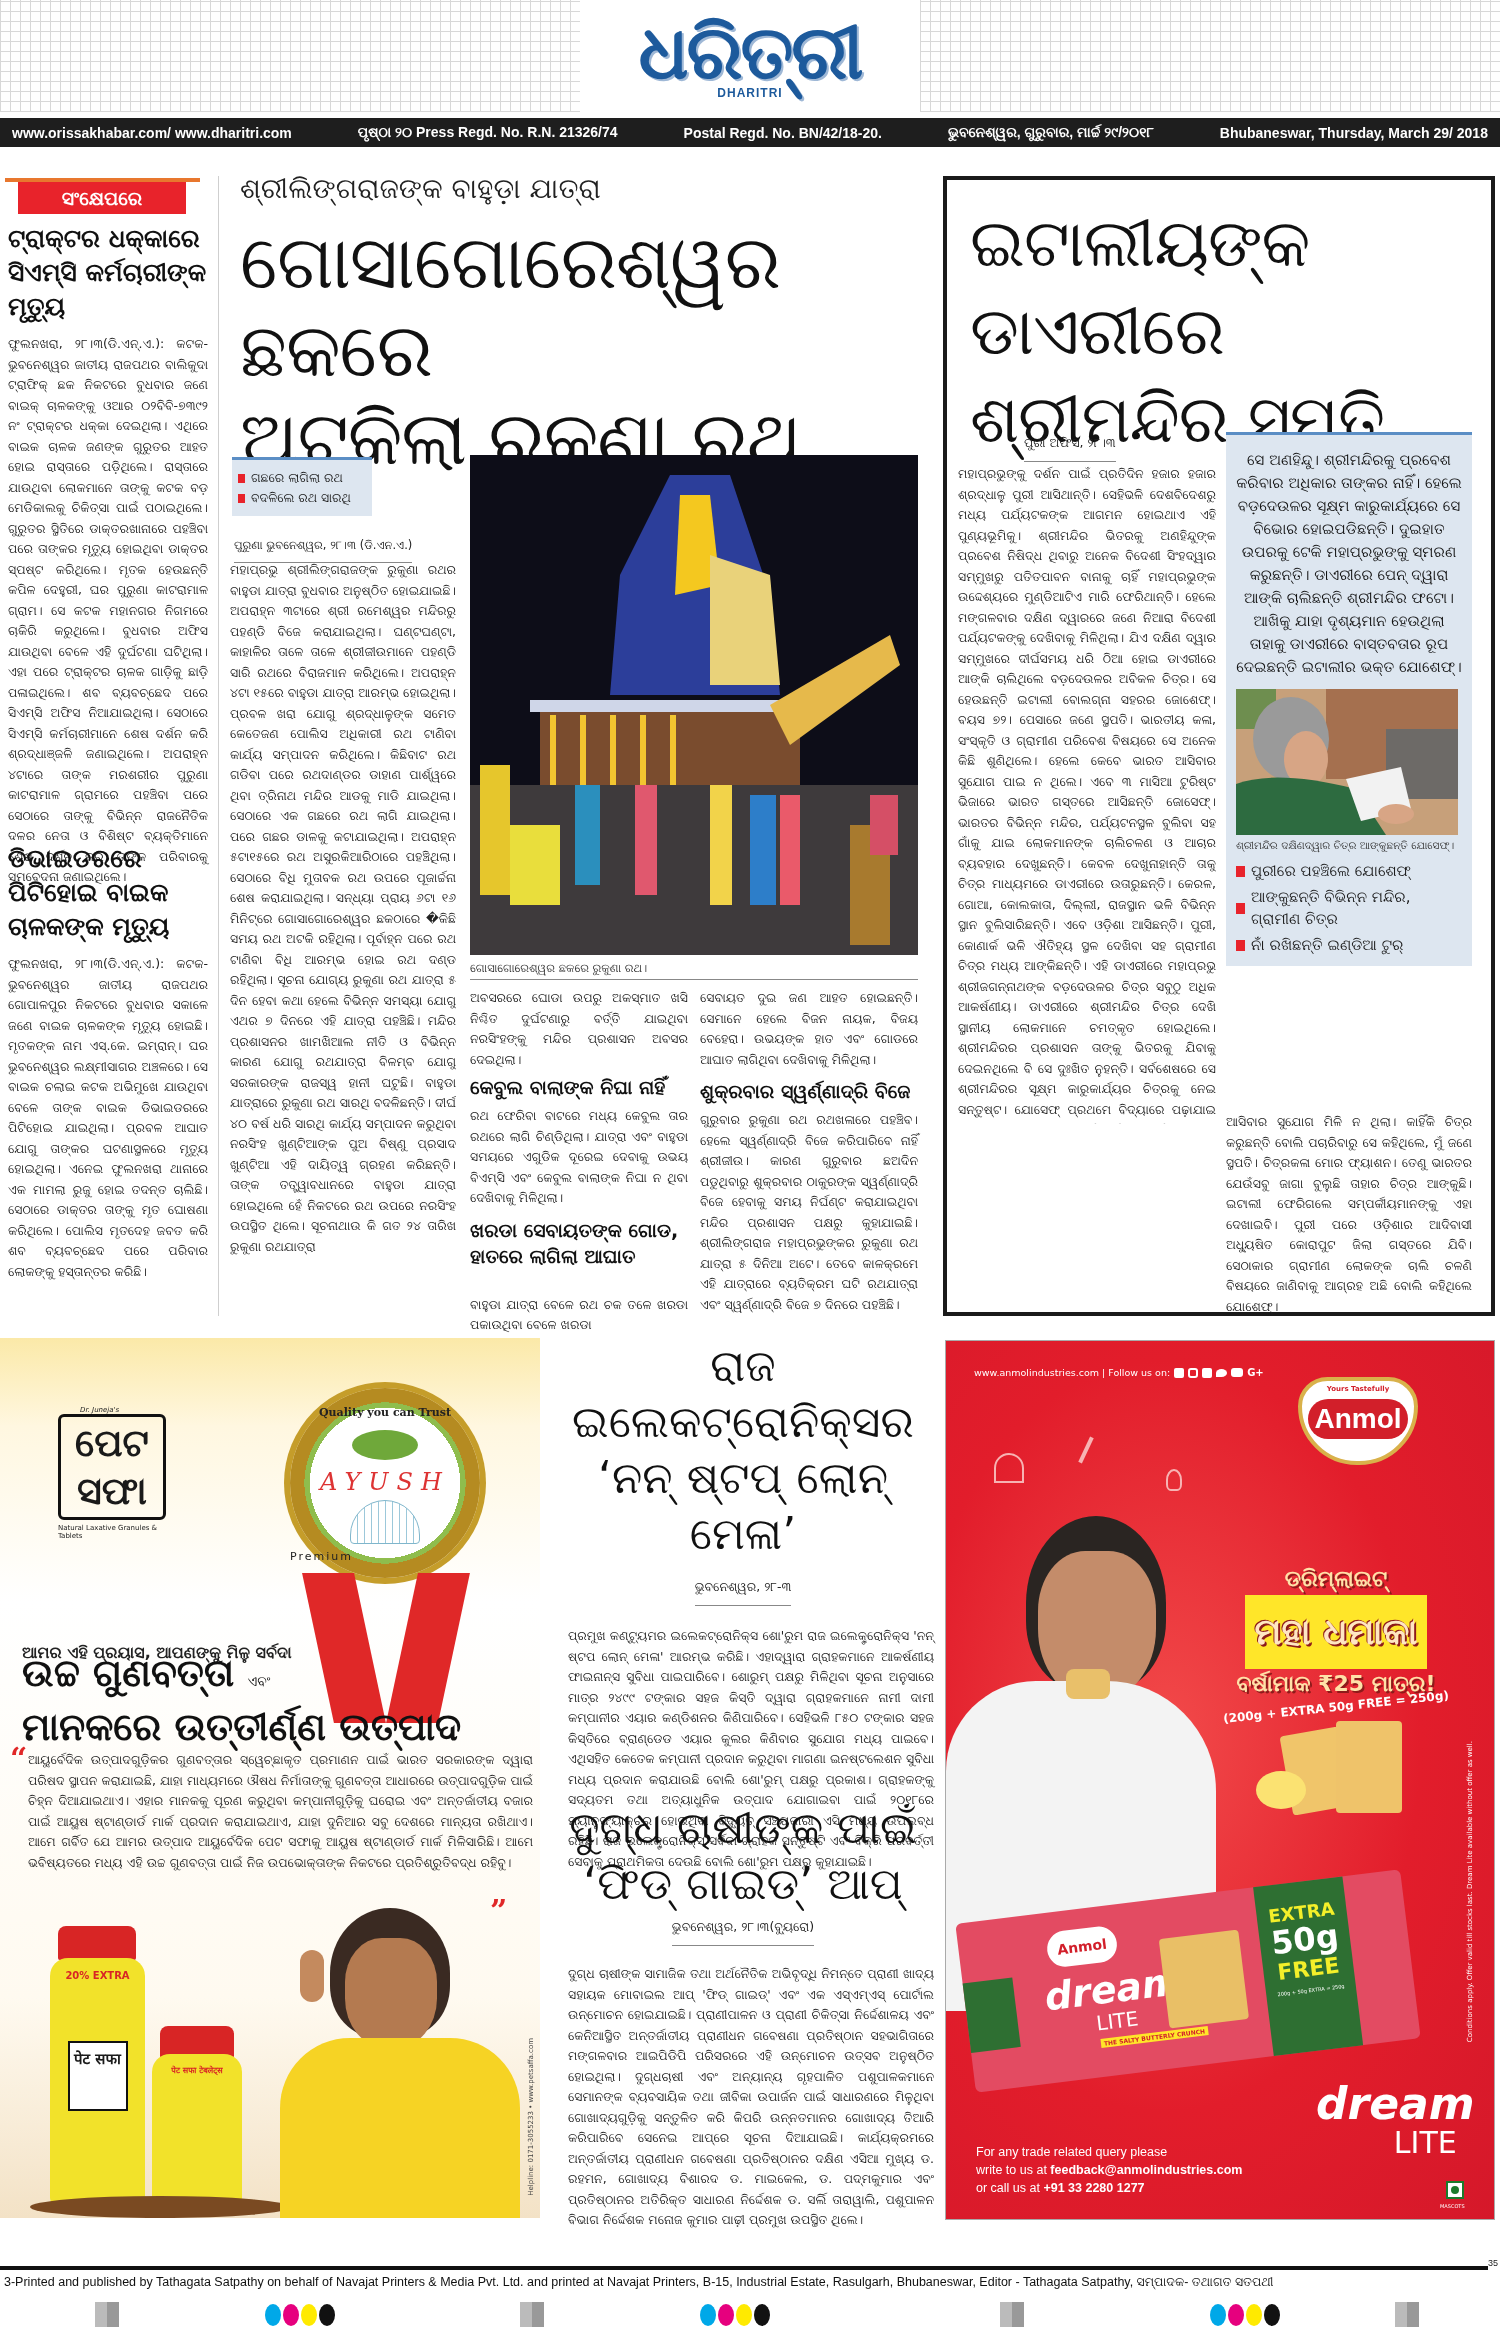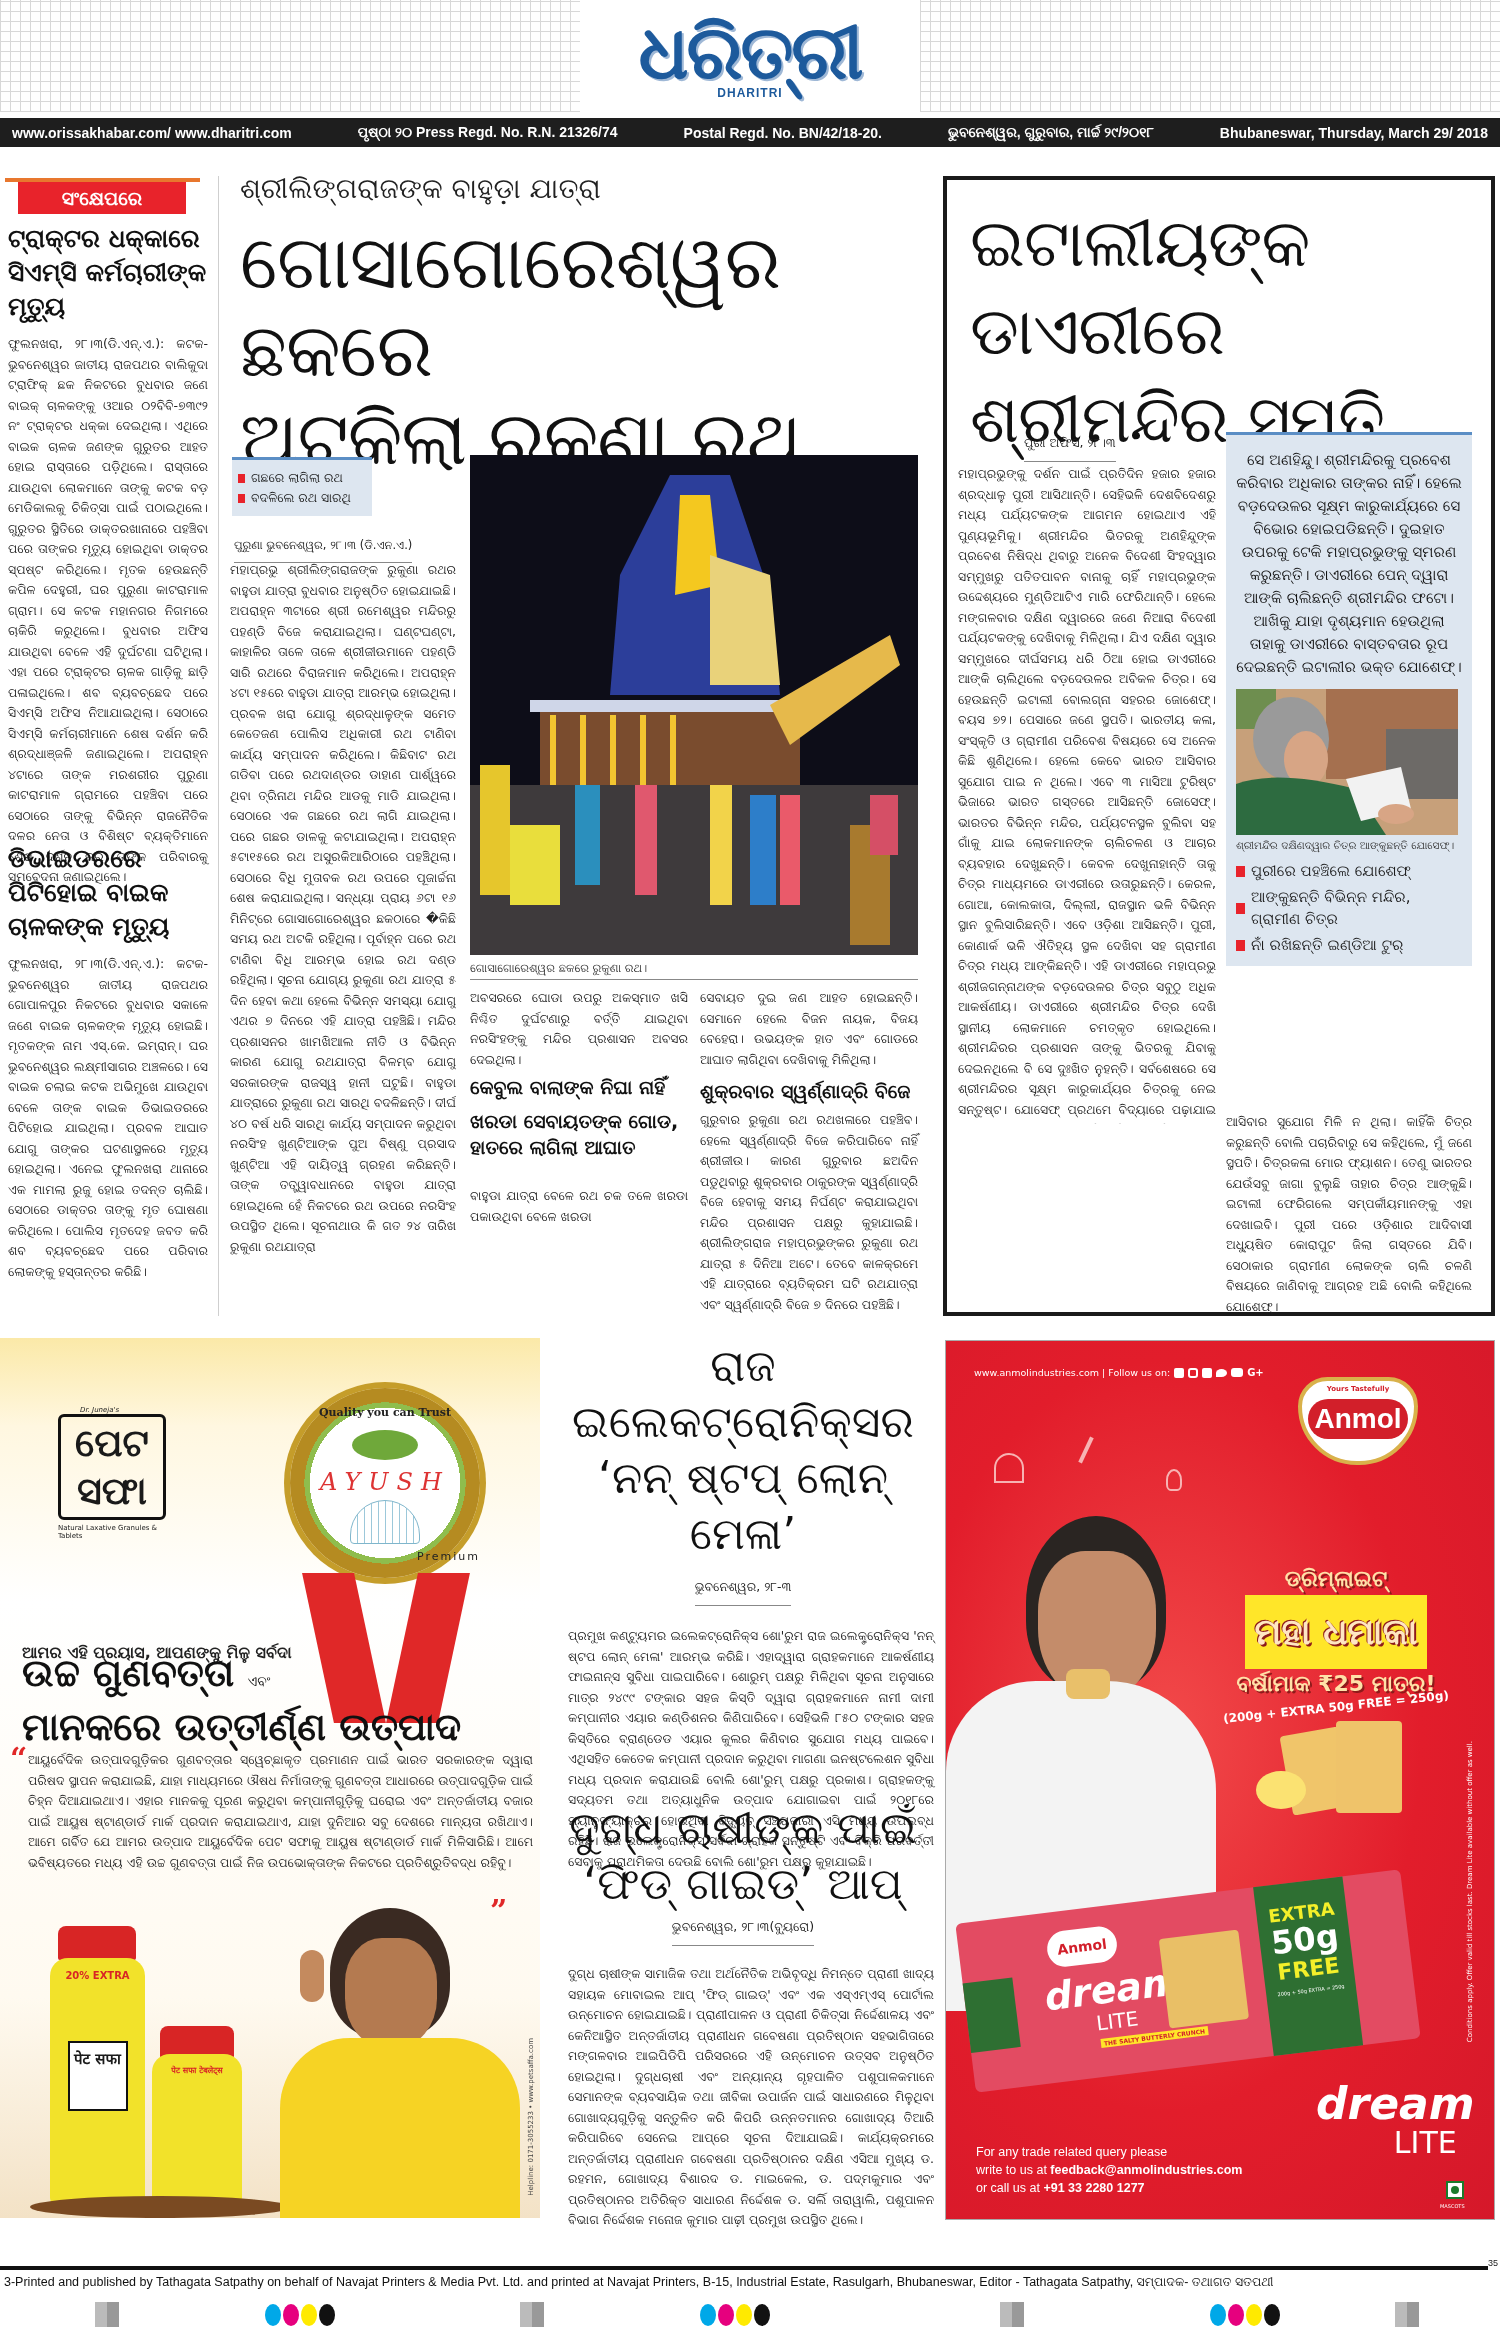--- a/index.html
+++ b/index.html
@@ -137,20 +137,21 @@
     <rect x="380" y="370" width="40" height="120" fill="#a87a2e"></rect>
     <rect x="400" y="340" width="28" height="60" fill="#d54f66"></rect>
   </svg>
 </div>
 <div class="abs caption" style="left:470px; top:961px; width:448px;">ଗୋସାଗୋରେଶ୍ୱର ଛକରେ ରୁକୁଣା ରଥ।</div>
 <div class="abs" style="left:470px; top:979px; width:448px; height:1px; background:#888;"></div>
 
 <div class="abs" style="left:470px; top:988px; width:218px;">
   <div class="text">ଅବସରରେ ଘୋଡା ଉପରୁ ଅକସ୍ମାତ ଖସି ନିଶ୍ଚିତ ଦୁର୍ଘଟଣାରୁ ବର୍ତ୍ତି ଯାଇଥିବା ନରସିଂହଙ୍କୁ ମନ୍ଦିର ପ୍ରଶାସନ ଅବସର ଦେଇଥିଲା।</div>
   <div class="subhead" style="margin:4px 0 6px;">କେବୁଲ ବାଲାଙ୍କ ନିଘା ନାହିଁ</div>
+  <div class="text">ରଥ ଫେରିବା ବାଟରେ ମଧ୍ୟ କେବୁଲ ତାର ରଥରେ ଲାଗି ଚିଣ୍ଡିଥିଲା। ଯାତ୍ରା ଏବଂ ବାହୁଡା ସମୟରେ ଏଗୁଡିକ ଦୂରେଇ ଦେବାକୁ ଉଭୟ ବିଏମ୍‌ସି ଏବଂ କେବୁଲ ବାଲାଙ୍କ ନିଘା ନ ଥିବା ଦେଖିବାକୁ ମିଳିଥିଲା।</div>
   <div class="subhead" style="margin:8px 0 26px;">ଖରଡା ସେବାୟତଙ୍କ ଗୋଡ, ହାତରେ ଲାଗିଲା ଆଘାତ</div>
   <div class="text">ବାହୁଡା ଯାତ୍ରା ବେଳେ ରଥ ଚକ ତଳେ ଖରଡା ପକାଉଥିବା ବେଳେ ଖରଡା</div>
 </div>
 <div class="abs" style="left:700px; top:988px; width:218px;">
   <div class="text">ସେବାୟତ ଦୁଇ ଜଣ ଆହତ ହୋଇଛନ୍ତି। ସେମାନେ ହେଲେ ବିଜନ ନାୟକ, ବିଜୟ ବେହେରା। ଉଭୟଙ୍କ ହାତ ଏବଂ ଗୋଡରେ ଆଘାତ ଲାଗିଥିବା ଦେଖିବାକୁ ମିଳିଥିଲା।</div>
   <div class="subhead" style="margin:8px 0 6px;">ଶୁକ୍ରବାର ସ୍ୱର୍ଣ୍ଣାଦ୍ରି ବିଜେ</div>
   <div class="text">ଗୁରୁବାର ରୁକୁଣା ରଥ ରଥଖଳାରେ ପହଞ୍ଚିବ। ହେଲେ ସ୍ୱର୍ଣ୍ଣାଦ୍ରି ବିଜେ କରିପାରିବେ ନାହିଁ ଶ୍ରୀଜୀଉ। କାରଣ ଗୁରୁବାର ଛଅଦିନ ପଡୁଥିବାରୁ ଶୁକ୍ରବାର ଠାକୁରଙ୍କ ସ୍ୱର୍ଣ୍ଣାଦ୍ରି ବିଜେ ହେବାକୁ ସମୟ ନିର୍ଘଣ୍ଟ କରାଯାଇଥିବା ମନ୍ଦିର ପ୍ରଶାସନ ପକ୍ଷରୁ କୁହାଯାଇଛି। ଶ୍ରୀଲିଙ୍ଗରାଜ ମହାପ୍ରଭୁଙ୍କର ରୁକୁଣା ରଥ ଯାତ୍ରା ୫ ଦିନିଆ ଅଟେ। ତେବେ କାଳକ୍ରମେ ଏହି ଯାତ୍ରାରେ ବ୍ୟତିକ୍ରମ ଘଟି ରଥଯାତ୍ରା ଏବଂ ସ୍ୱର୍ଣ୍ଣାଦ୍ରି ବିଜେ ୭ ଦିନରେ ପହଞ୍ଚିଛି।</div>
 </div>
 
 <div class="abs right-box"></div>
@@ -200,21 +201,21 @@
   <div class="abs" style="left:58px; top:68px; width:120px;">
     <div style="font-size:7px; font-style:italic; margin-left:22px;">Dr. Juneja's</div>
     <div style="border:3px solid #111; border-radius:6px; width:108px; height:106px; font-size:38px; line-height:48px; font-weight:bold; text-align:center; padding-top:2px;">ପେଟ ସଫା</div>
     <div style="font-size:7px; margin-top:4px;">Natural Laxative Granules &amp; Tablets</div>
   </div>
   <div class="abs" style="left:290px; top:50px; width:190px; height:190px; border-radius:50%; background: radial-gradient(circle, #fff 0 56%, #8fbd4d 56% 60%, #b58b21 60% 100%); box-shadow: 0 0 0 6px #c59d2a;">
     <div class="abs" style="left:0; top:18px; width:190px; text-align:center; font-family:'DejaVu Serif',serif; font-weight:bold; font-size:11px; color:#222;">Quality you can Trust</div>
     <div class="abs" style="left:62px; top:42px; width:66px; height:30px; border-radius:50%; background:#6fa83a;"></div>
     <div class="abs" style="left:0; top:80px; width:190px; text-align:center; font-family:'DejaVu Serif',serif; font-size:24px; letter-spacing:8px; color:#d33;font-style:italic;">AYUSH</div>
     <div class="abs" style="left:60px; top:112px; width:70px; height:44px; border-radius:35px 35px 4px 4px; border:1px solid #7fb6cc; background: repeating-linear-gradient(90deg, transparent 0 6px, #9cc8da 6px 7px);"></div>
-    <div class="abs" style="left:0; top:162px; width:190px; text-align:right; font-size:11px; color:#222; letter-spacing:2px;">Premium</div>
+    <div class="abs" style="left:0; top:162px; width:190px; text-align:left; font-size:11px; color:#222; letter-spacing:2px;">Premium</div>
   </div>
   <div class="abs" style="left:318px; top:235px; width:52px; height:150px; background:#e02828; transform:skewX(12deg);"></div>
   <div class="abs" style="left:402px; top:235px; width:52px; height:150px; background:#e02828; transform:skewX(-12deg);"></div>
 
   <div class="abs" style="left:22px; top:305px; font-size:16px; font-weight:bold; color:#222;">ଆମର ଏହି ପ୍ରୟାସ, ଆପଣଙ୍କୁ ମିଳୁ ସର୍ବଦା</div>
   <div class="abs" style="left:22px; top:312px; font-size:38px; font-weight:bold; line-height:46px; color:#111;">
     <span>ଉଚ୍ଚ ଗୁଣବତ୍ତା</span>
     <span style="font-size:14px; font-weight:normal;">ଏବଂ</span><br>
     <span>ମାନକରେ ଉତ୍ତୀର୍ଣ୍ଣ ଉତ୍ପାଦ</span>
   </div>

